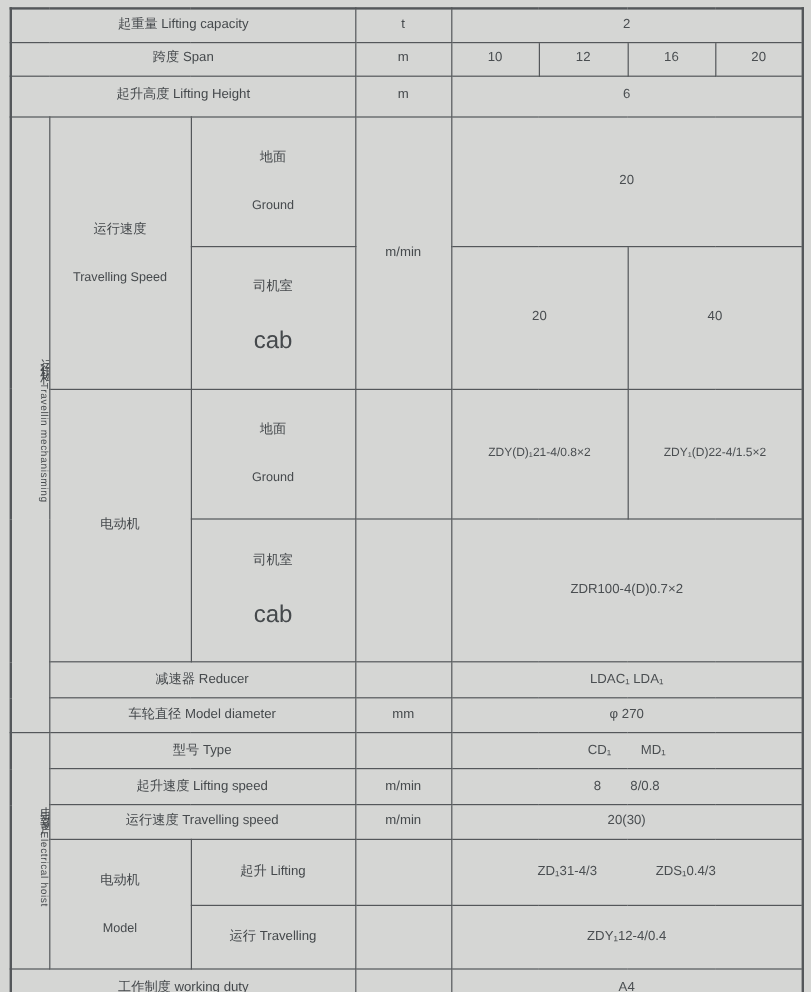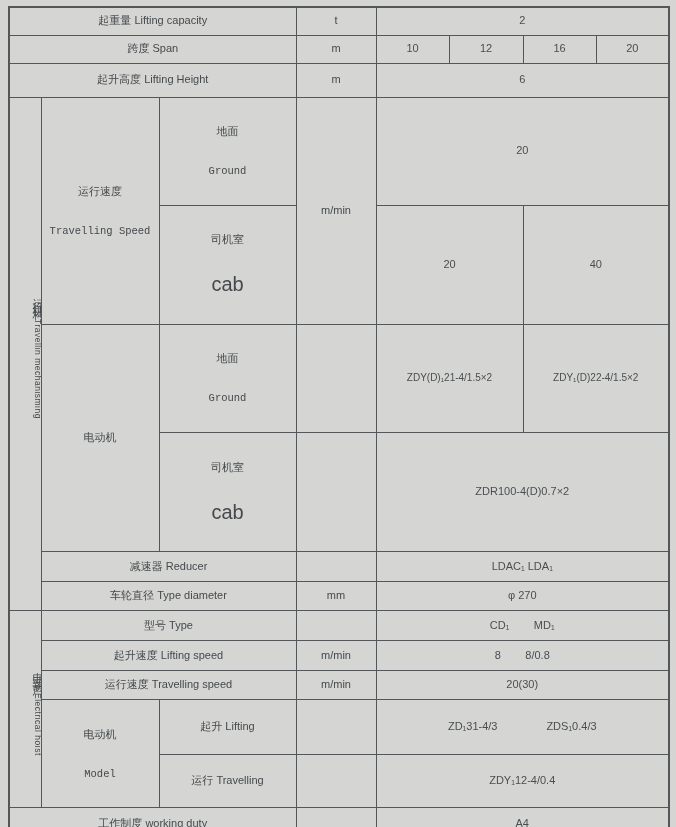--- a/index.html
+++ b/index.html
@@ -22,21 +22,21 @@
     text-align:center;
     vertical-align:middle;
     padding:0 2px;
     font-size:11px;
     line-height:1.25;
     white-space:pre;
     overflow:hidden;
   }
   table.spec{border:2px solid #54575a;}
   .two span{display:block;line-height:1.15;}
-  .en{font-size:10.5px;font-family:Liberation Mono, monospace;}
+  .en{font-size:10.5px;}
   .cabtxt{font-size:20px;line-height:1.0;}
   .strip{padding:0;}
   .v{
     display:inline-flex;
     flex-direction:column;
     align-items:center;
     gap:14px;
   }
   .vcn{
     writing-mode:vertical-rl;
@@ -114,38 +114,38 @@
     <td colspan="2" class="val">20</td>
     <td colspan="2" class="val">40</td>
   </tr>
   <tr style="height:33px">
     <td rowspan="2">电动机</td>
     <td class="two">
       <span>地面</span>
       <span class="en">Ground</span>
     </td>
     <td></td>
-    <td colspan="2" class="val" style="font-size:10px">ZDY(D)₁21-4/1.5×2</td>
+    <td colspan="2" class="val" style="font-size:10px">ZDY(D)₁21-4/0.8×2</td>
     <td colspan="2" class="val" style="font-size:10px">ZDY₁(D)22-4/1.5×2</td>
   </tr>
   <tr style="height:32px">
     <td class="two">
       <span>司机室</span>
       <span class="cabtxt">cab</span>
     </td>
     <td></td>
     <td colspan="4" class="val">ZDR100-4(D)0.7×2</td>
   </tr>
   <tr style="height:30px">
     <td colspan="2">减速器 Reducer</td>
     <td></td>
     <td colspan="4" class="val">LDAC₁ LDA₁</td>
   </tr>
   <tr style="height:29px">
-    <td colspan="2">车轮直径 Type diameter</td>
+    <td colspan="2">车轮直径 Model diameter</td>
     <td>mm</td>
     <td colspan="4" class="val">φ 270</td>
   </tr>
 
   <tr style="height:30px">
     <td class="strip" rowspan="5">
       <div class="v">
         <span class="vcn">电动葫芦</span>
         <span class="ven">Electrical hoist</span>
       </div>

